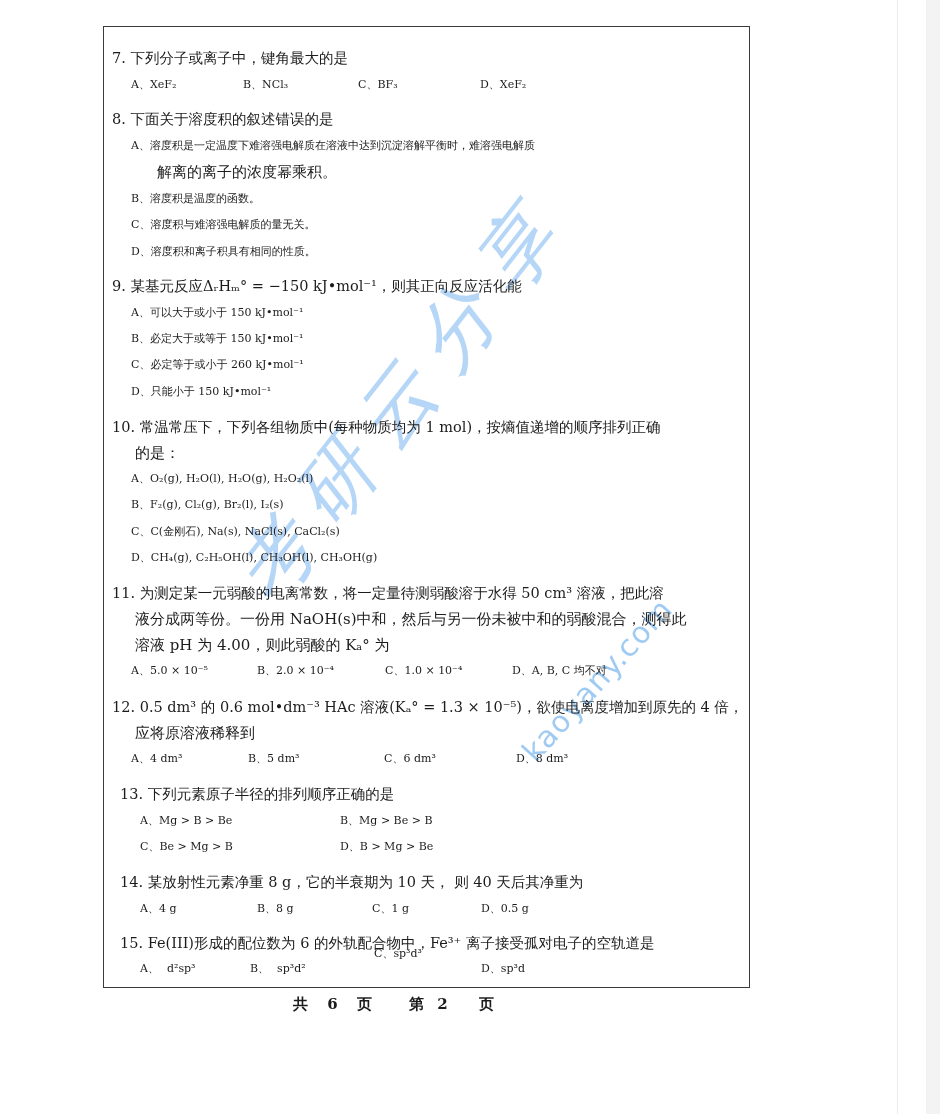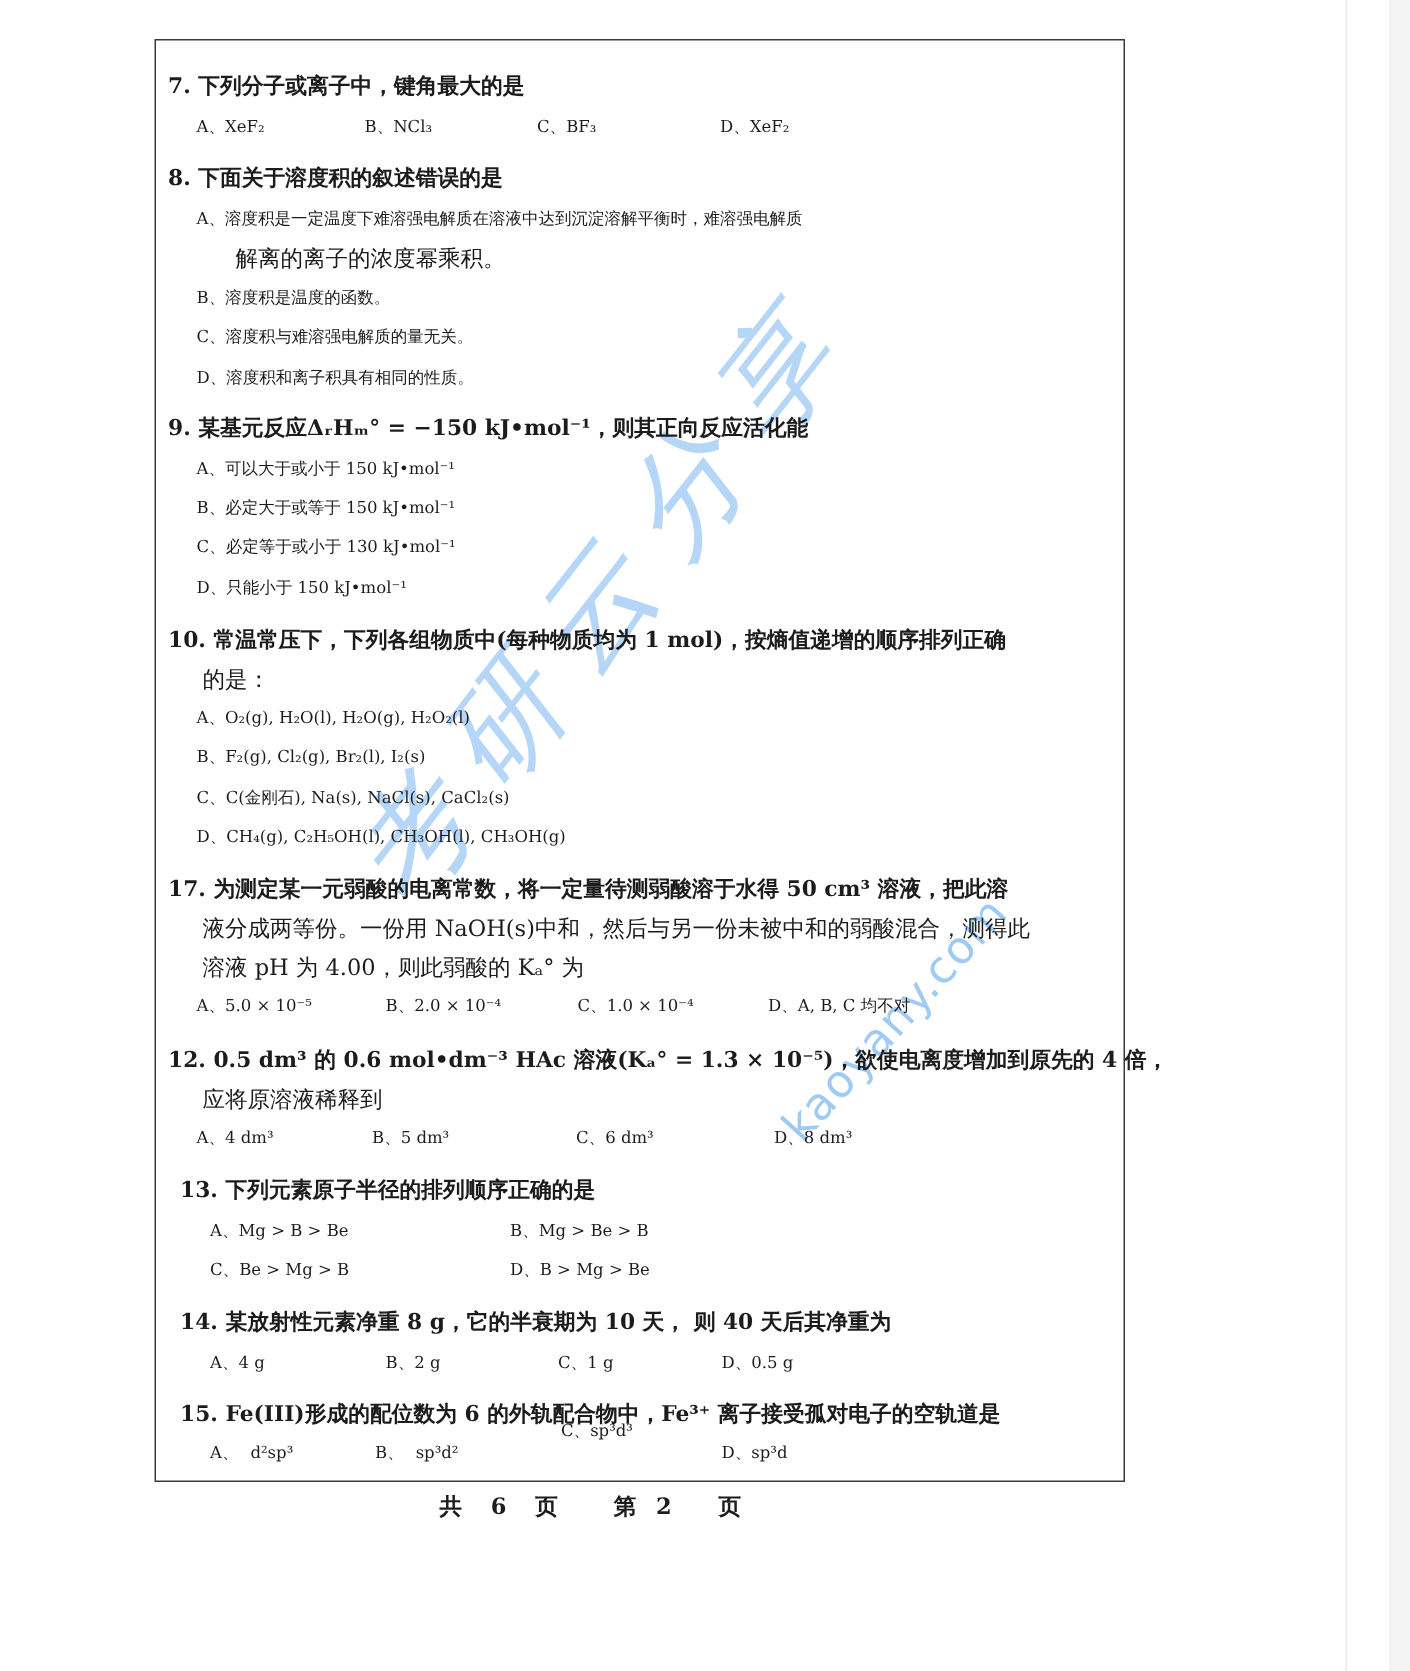--- a/index.html
+++ b/index.html
@@ -19,21 +19,21 @@
   .watermark { position: absolute; pointer-events: none; color: #a9d0f5; opacity: 0.85; }
   .wm-cn {
     left: 210px; top: 560px; font-size: 78px; transform: rotate(-52deg); transform-origin: left top;
     font-family: "DejaVu Serif", serif; letter-spacing: 20px; white-space: nowrap; font-style: italic;
   }
   .wm-url {
     left: 515px; top: 745px; font-size: 30px; transform: rotate(-48deg); transform-origin: left top;
     font-family: "DejaVu Sans", sans-serif; letter-spacing: 1px; white-space: nowrap; color: #8fc2f2;
   }
 
-  .q { position: absolute; left: 112px; font-size: 14.5px; line-height: 26px; white-space: nowrap; font-weight: bold; }
+  .q { position: absolute; left: 112px; font-size: 14.5px; line-height: 26px; white-space: nowrap; }
   .opt { position: absolute; font-size: 11px; line-height: 26px; white-space: nowrap; }
   .cont { position: absolute; left: 131px; font-size: 15px; line-height: 26px; white-space: nowrap; }
   .footer {
     position: absolute; top: 992px; left: 0; width: 788px; text-align: center;
     font-size: 15px; line-height: 24px; font-weight: bold; letter-spacing: 1px;
   }
   .footer span { display: inline-block; }
 </style>
 </head>
 <body>
@@ -64,35 +64,35 @@
 <div class="opt" style="top:186px;left:131px"><span>B、</span><span>溶度积是温度的函数。</span></div>
 <div class="opt" style="top:212px;left:131px"><span>C、</span><span>溶度积与难溶强电解质的量无关。</span></div>
 <div class="opt" style="top:239px;left:131px"><span>D、</span><span>溶度积和离子积具有相同的性质。</span></div>
 
 <div class="q" style="top:273px">
   <span>9.</span>
   <span>某基元反应ΔᵣHₘ° = −150 kJ•mol⁻¹，则其正向反应活化能</span>
 </div>
 <div class="opt" style="top:300px;left:131px"><span>A、</span><span>可以大于或小于 150 kJ•mol⁻¹</span></div>
 <div class="opt" style="top:326px;left:131px"><span>B、</span><span>必定大于或等于 150 kJ•mol⁻¹</span></div>
-<div class="opt" style="top:352px;left:131px"><span>C、</span><span>必定等于或小于 130 kJ•mol⁻¹</span></div>
+<div class="opt" style="top:352px;left:131px"><span>C、</span><span>必定等于或小于 260 kJ•mol⁻¹</span></div>
 <div class="opt" style="top:379px;left:131px"><span>D、</span><span>只能小于 150 kJ•mol⁻¹</span></div>
 
 <div class="q" style="top:414px">
   <span>10.</span>
   <span>常温常压下，下列各组物质中(每种物质均为 1 mol)，按熵值递增的顺序排列正确</span>
 </div>
 <div class="cont" style="top:440px;left:135px">的是：</div>
 <div class="opt" style="top:466px;left:131px"><span>A、</span><span>O₂(g), H₂O(l), H₂O(g), H₂O₂(l)</span></div>
 <div class="opt" style="top:492px;left:131px"><span>B、</span><span>F₂(g), Cl₂(g), Br₂(l), I₂(s)</span></div>
 <div class="opt" style="top:519px;left:131px"><span>C、</span><span>C(金刚石), Na(s), NaCl(s), CaCl₂(s)</span></div>
 <div class="opt" style="top:545px;left:131px"><span>D、</span><span>CH₄(g), C₂H₅OH(l), CH₃OH(l), CH₃OH(g)</span></div>
 
 <div class="q" style="top:580px">
-  <span>17.</span>
+  <span>11.</span>
   <span>为测定某一元弱酸的电离常数，将一定量待测弱酸溶于水得 50 cm³ 溶液，把此溶</span>
 </div>
 <div class="cont" style="top:606px;left:135px">液分成两等份。一份用 NaOH(s)中和，然后与另一份未被中和的弱酸混合，测得此</div>
 <div class="cont" style="top:632px;left:135px">溶液 pH 为 4.00，则此弱酸的 Kₐ° 为</div>
 <div class="opt" style="top:658px;left:131px"><span>A、</span><span>5.0 × 10⁻⁵</span></div>
 <div class="opt" style="top:658px;left:257px"><span>B、</span><span>2.0 × 10⁻⁴</span></div>
 <div class="opt" style="top:658px;left:385px"><span>C、</span><span>1.0 × 10⁻⁴</span></div>
 <div class="opt" style="top:658px;left:512px"><span>D、</span><span>A, B, C 均不对</span></div>
 
 <div class="q" style="top:694px">
@@ -112,21 +112,21 @@
 <div class="opt" style="top:808px;left:140px"><span>A、</span><span>Mg &gt; B &gt; Be</span></div>
 <div class="opt" style="top:808px;left:340px"><span>B、</span><span>Mg &gt; Be &gt; B</span></div>
 <div class="opt" style="top:834px;left:140px"><span>C、</span><span>Be &gt; Mg &gt; B</span></div>
 <div class="opt" style="top:834px;left:340px"><span>D、</span><span>B &gt; Mg &gt; Be</span></div>
 
 <div class="q" style="top:869px;left:120px">
   <span>14.</span>
   <span>某放射性元素净重 8 g，它的半衰期为 10 天，  则 40 天后其净重为</span>
 </div>
 <div class="opt" style="top:896px;left:140px"><span>A、</span><span>4 g</span></div>
-<div class="opt" style="top:896px;left:257px"><span>B、</span><span>2 g</span></div>
+<div class="opt" style="top:896px;left:257px"><span>B、</span><span>8 g</span></div>
 <div class="opt" style="top:896px;left:372px"><span>C、</span><span>1 g</span></div>
 <div class="opt" style="top:896px;left:481px"><span>D、</span><span>0.5 g</span></div>
 
 <div class="q" style="top:930px;left:120px">
   <span>15.</span>
   <span>Fe(III)形成的配位数为 6 的外轨配合物中，Fe³⁺ 离子接受孤对电子的空轨道是</span>
 </div>
 <div class="opt" style="top:956px;left:140px"><span>A、</span><span style="margin-left:8px">d²sp³</span></div>
 <div class="opt" style="top:956px;left:250px"><span>B、</span><span style="margin-left:8px">sp³d²</span></div>
 <div class="opt" style="top:941px;left:374px"><span>C、</span><span>sp³d³</span></div>

